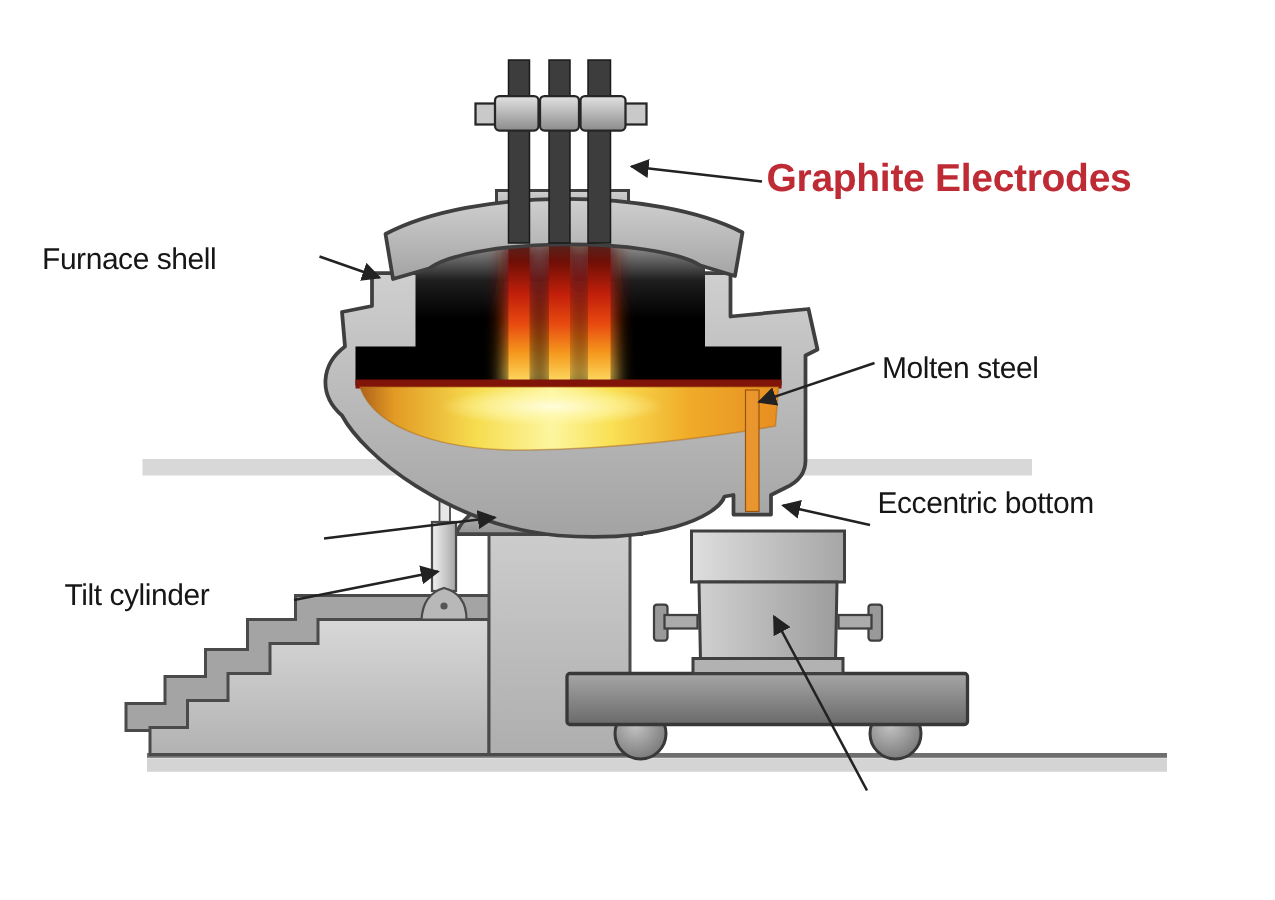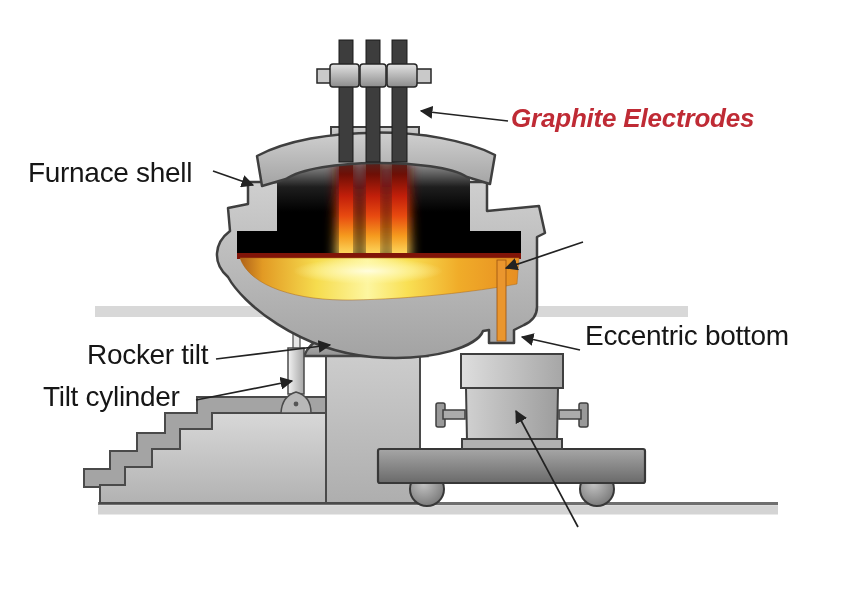--- a/index.html
+++ b/index.html
@@ -1,20 +1,20 @@
 <!DOCTYPE html>
 <html><head>
 <meta charset="utf-8">
 <style>
   html,body{margin:0;padding:0;background:#ffffff;}
   .stage{position:relative;width:850px;height:600px;background:#ffffff;overflow:hidden;
          font-family:"Liberation Sans", sans-serif;}
   .stage svg{position:absolute;left:0;top:0;}
-  .lbl{position:absolute;font-size:28px;color:#161616;letter-spacing:-0.3px;white-space:nowrap;line-height:28px;}
-  .lbl-accent{font-size:26px;font-weight:700;color:#bf2b35;letter-spacing:-0.2px;font-style:italic;}
+  .lbl{position:absolute;font-size:20px;color:#161616;letter-spacing:-0.3px;white-space:nowrap;line-height:28px;}
+  .lbl-accent{font-size:26px;font-weight:700;color:#bf2b35;letter-spacing:-0.2px;}
 </style>
 </head>
 <body>
 
 <div class="stage">
 
 <svg width="850" height="600" viewBox="0 0 850 600">
   <defs>
     <linearGradient id="shellGrad" x1="0" y1="0" x2="0" y2="1">
       <stop offset="0" stop-color="#cfcfcf"></stop>
@@ -170,18 +170,18 @@
     <path d="M583,242 L506,268" marker-end="url(#ah)"></path>
     <path d="M580,350 L522,337" marker-end="url(#ah)"></path>
     <path d="M216,359 L330,345" marker-end="url(#ah)"></path>
     <path d="M196,400 L292,381" marker-end="url(#ah)"></path>
     <path d="M578,527 L516,411" marker-end="url(#ah)"></path>
   </g>
 </svg>
 
   <div class="lbl" style="left:28px;top:159px;">Furnace shell</div>
   <div class="lbl lbl-accent" style="left:511px;top:104px;">Graphite Electrodes</div>
+  <div class="lbl" style="left:588px;top:232px;">Molten steel</div>
   <div class="lbl" style="left:585px;top:322px;">
     <div>Eccentric bottom</div>
   </div>
-  <div class="lbl" style="left:87px;top:341px;">Rocker tilt</div>
   <div class="lbl" style="left:43px;top:383px;">Tilt cylinder</div>
 </div>
 
 </body></html>

